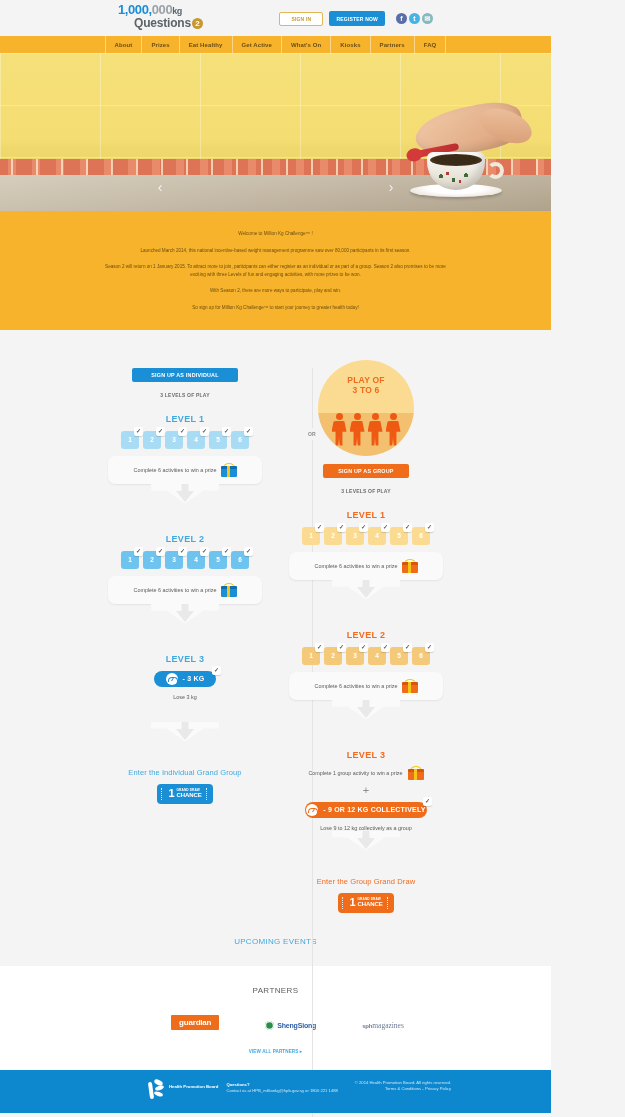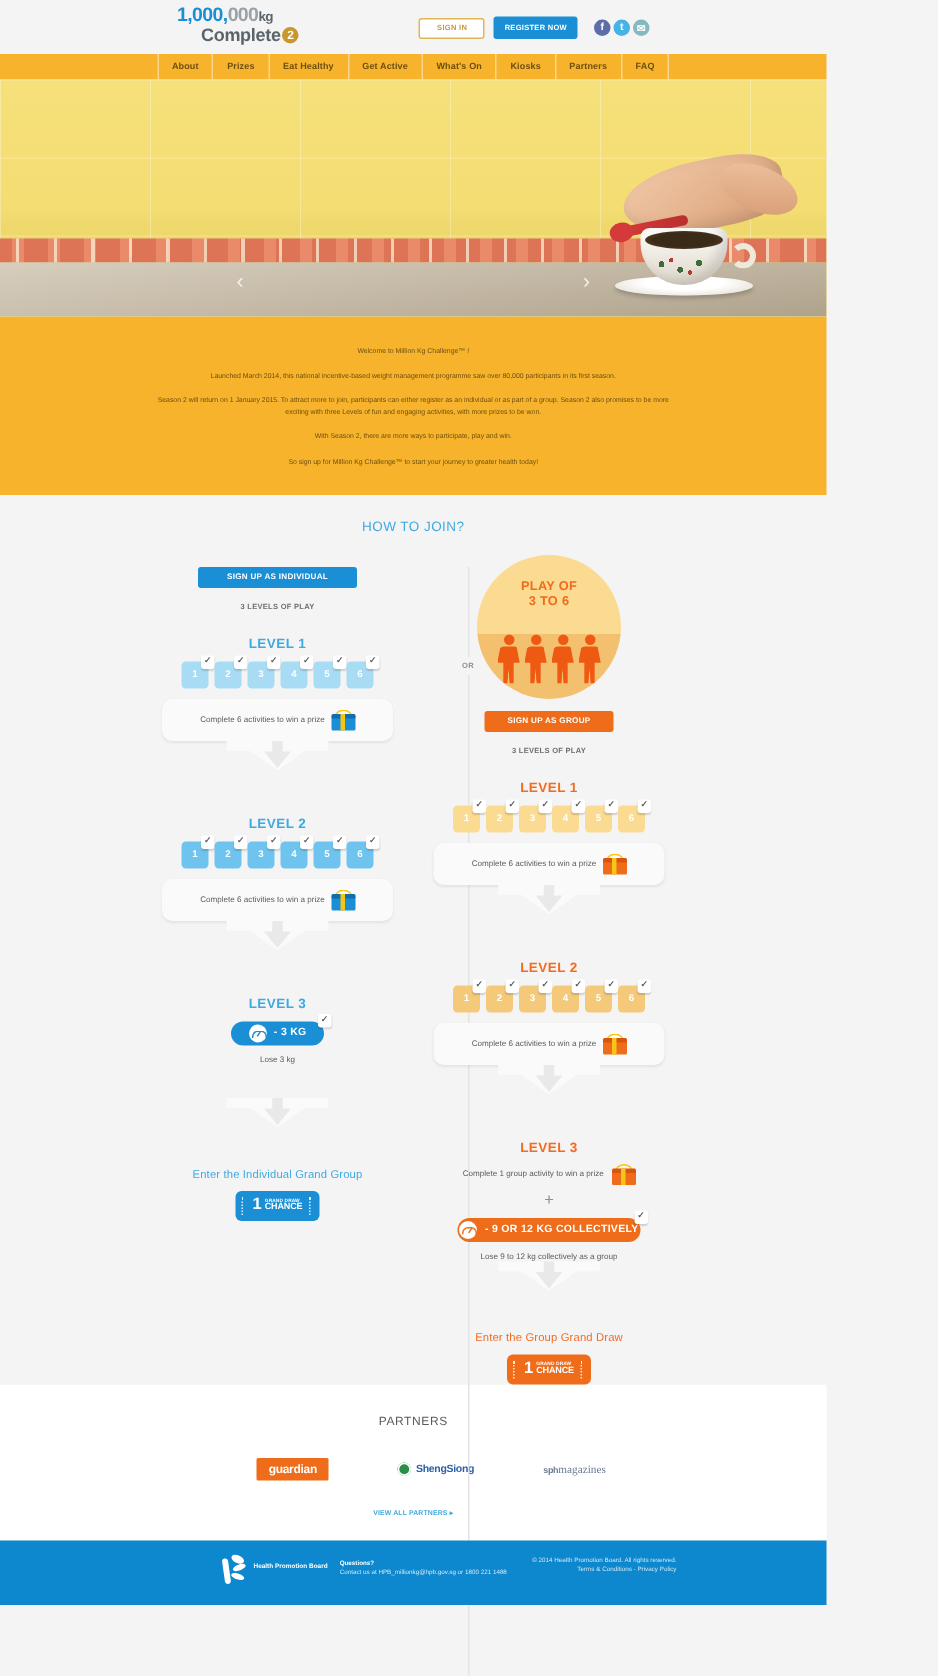--- a/index.html
+++ b/index.html
@@ -220,21 +220,21 @@
   .tk-num{font-size:11px;font-weight:bold;line-height:11px;}
   .tk-txt{text-align:left;}
   .tk-small{font-size:3.2px;font-weight:bold;letter-spacing:.1px;line-height:4px;}
   .tk-big{font-size:6px;font-weight:bold;letter-spacing:-.1px;line-height:7px;}
 
   .upcoming{text-align:center;font-size:8px;color:#3fa9e0;padding:24px 0 20px;letter-spacing:.3px;}
 
   
   .partners{background:#fff;padding:20px 0 16px;}
   .ptitle{text-align:center;font-size:8px;color:#5b5b5b;letter-spacing:.4px;}
-  .plogos{display:flex;justify-content:center;align-items:center;gap:46px;margin-top:20px;padding-left:24px;}
+  .plogos{display:flex;justify-content:center;align-items:flex-end;gap:46px;margin-top:20px;padding-left:24px;}
   .lg-guardian{background:#ef6c1a;color:#fff;font-size:8px;font-weight:bold;padding:3px 8px;border-radius:1px;letter-spacing:-.2px;}
   .lg-sheng{display:flex;align-items:center;gap:3px;color:#2b5fa8;font-size:7px;font-weight:bold;letter-spacing:-.2px;}
   .lg-sheng .globe{width:9px;height:9px;border-radius:50%;background:#2b8f4a;
      box-shadow:inset 0 0 0 1.2px #fff;}
   .lg-sph{font-size:7.5px;color:#6e7b96;}
   .lg-sph .a{font-weight:bold;font-size:6px;letter-spacing:-.2px;}
   .lg-sph .b{font-family:"Liberation Serif",serif;}
   .viewall{text-align:center;font-size:4.6px;color:#3fa9e0;margin-top:19px;font-weight:bold;letter-spacing:.1px;}
 
   
@@ -254,21 +254,21 @@
   .f-right a{color:#cfe8f7;text-decoration:none;}
 </style>
 </head>
 <body>
 
 <div class="page">
 
   <div class="topbar">
     <div class="logo">
       <div class="logo-l1"><span class="b">1,000,</span><span class="g">000</span><span class="kg">kg</span></div>
-      <div class="logo-l2"><span>Complete</span><span class="logo-badge">2</span></div>
+      <div class="logo-l2"><span>Questions</span><span class="logo-badge">2</span></div>
     </div>
     <div class="hdr-actions">
       <div class="btn-signin">SIGN IN</div>
       <div class="btn-register">REGISTER NOW</div>
       <div class="soc-gap">
         <div class="soc soc-fb">f</div>
         <div class="soc soc-tw">t</div>
         <div class="soc soc-ml">✉</div>
       </div>
     </div>
@@ -306,21 +306,20 @@
 
   <div class="welcome">
     <p>Welcome to Million Kg Challenge™ !</p>
     <p>Launched March 2014, this national incentive-based weight management programme saw over 80,000 participants in its first season.</p>
     <p>Season 2 will return on 1 January 2015. To attract more to join, participants can either register as an individual or as part of a group. Season 2 also promises to be more exciting with three Levels of fun and engaging activities, with more prizes to be won.</p>
     <p>With Season 2, there are more ways to participate, play and win.</p>
     <p>So sign up for Million Kg Challenge™ to start your journey to greater health today!</p>
   </div>
 
   <div class="howto">
-    <div class="section-title">HOW TO JOIN?</div>
 
     <div class="cols">
       <div class="col-div"></div>
       <div class="or-badge">OR</div>
 
       <div class="col">
         <div class="signup blue">SIGN UP AS INDIVIDUAL</div>
         <div class="levels-of-play">3 LEVELS OF PLAY</div>
 
         <div class="level-block">
@@ -573,20 +572,21 @@
         <div class="ticket orange">
           <span class="tk-num">1</span>
           <span class="tk-txt">
             <span class="tk-small" style="display:block">GRAND DRAW</span>
             <span class="tk-big" style="display:block">CHANCE</span>
           </span>
         </div>
       </div>
     </div>
 
+    <div class="upcoming">UPCOMING EVENTS</div>
   </div>
 
   <div class="partners">
     <div class="ptitle">PARTNERS</div>
     <div class="plogos">
       <div class="lg-guardian">guardian</div>
       <div class="lg-sheng">
           <span class="globe"></span>
           <span>ShengSiong</span>
         </div>

